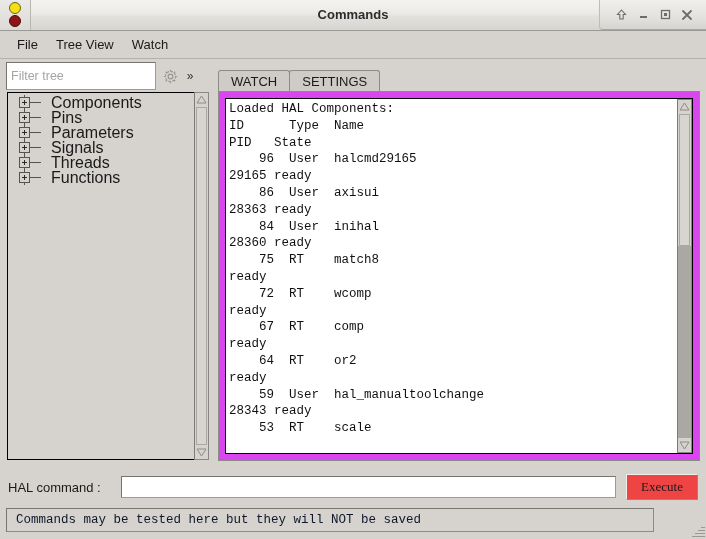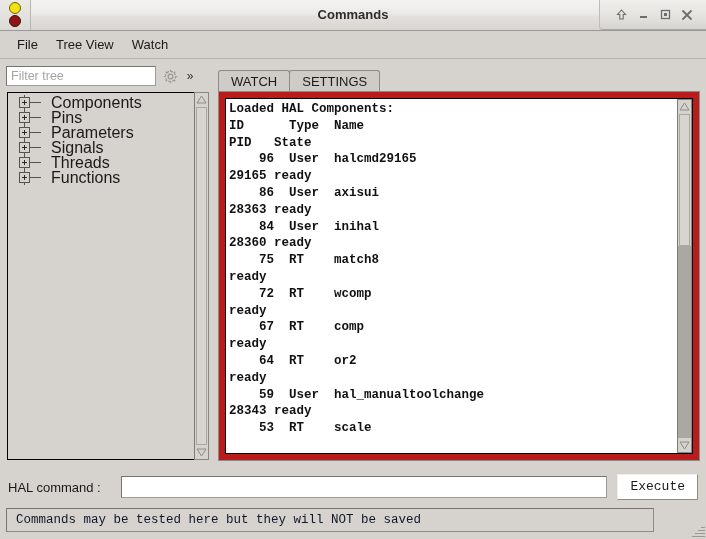--- a/index.html
+++ b/index.html
@@ -116,21 +116,21 @@
     width: 204px; height: 396px;
   }
   .filterrow {
     position: absolute;
     left: 0; top: 0;
     width: 204px; height: 22px;
     display: flex;
     align-items: center;
   }
   .filter-input {
-    width: 150px; height: 20px;
+    width: 150px; height: 28px;
     box-sizing: border-box;
     background: #ffffff;
     border: 1px solid #9b9b97;
     border-top-color: #76746f;
     border-left-color: #76746f;
     font-family: "Liberation Sans", sans-serif;
     font-size: 12.5px;
     color: #9b9b97;
     padding: 0 4px;
     line-height: 18px;
@@ -287,25 +287,24 @@
     line-height: 26px;
     background: #d6d3ce;
     border-color: #8d8b86;
     position: relative;
     z-index: 2;
   }
   .notebook-body {
     position: absolute;
     left: 0; top: 26px;
     width: 482px; height: 370px;
-    background: #b91c1c;
+    background: #d946ef;
     border: 1px solid #8d8b86;
     box-sizing: border-box;
     padding: 6px;
-    font-weight: bold;
   }
   .textframe {
     position: relative;
     width: 100%; height: 100%;
     box-sizing: border-box;
     display: flex;
     background: #ffffff;
     border: 1px solid #000000;
   }
   .textarea {
@@ -347,25 +346,25 @@
     border-left-color: #76746f;
     font-family: "Liberation Sans", sans-serif;
     font-size: 12.5px;
     padding: 0 4px;
   }
   .exec-btn {
     margin-left: 10px;
     height: 26px;
     min-width: 72px;
     padding: 0 12px;
-    background: #ffffff;
+    background: #ef4444;
     border: 1px solid #8d8b86;
     border-top-color: #f0eeeb;
     border-left-color: #f0eeeb;
-    font-family: Liberation Mono, monospace;
+    font-family: Liberation Serif, serif;
     font-size: 13px;
     color: #1a1a1a;
     box-sizing: border-box;
     line-height: 24px;
     text-align: center;
   }
   .statusbar {
     position: absolute;
     left: 6px; top: 508px;
     width: 648px; height: 24px;

